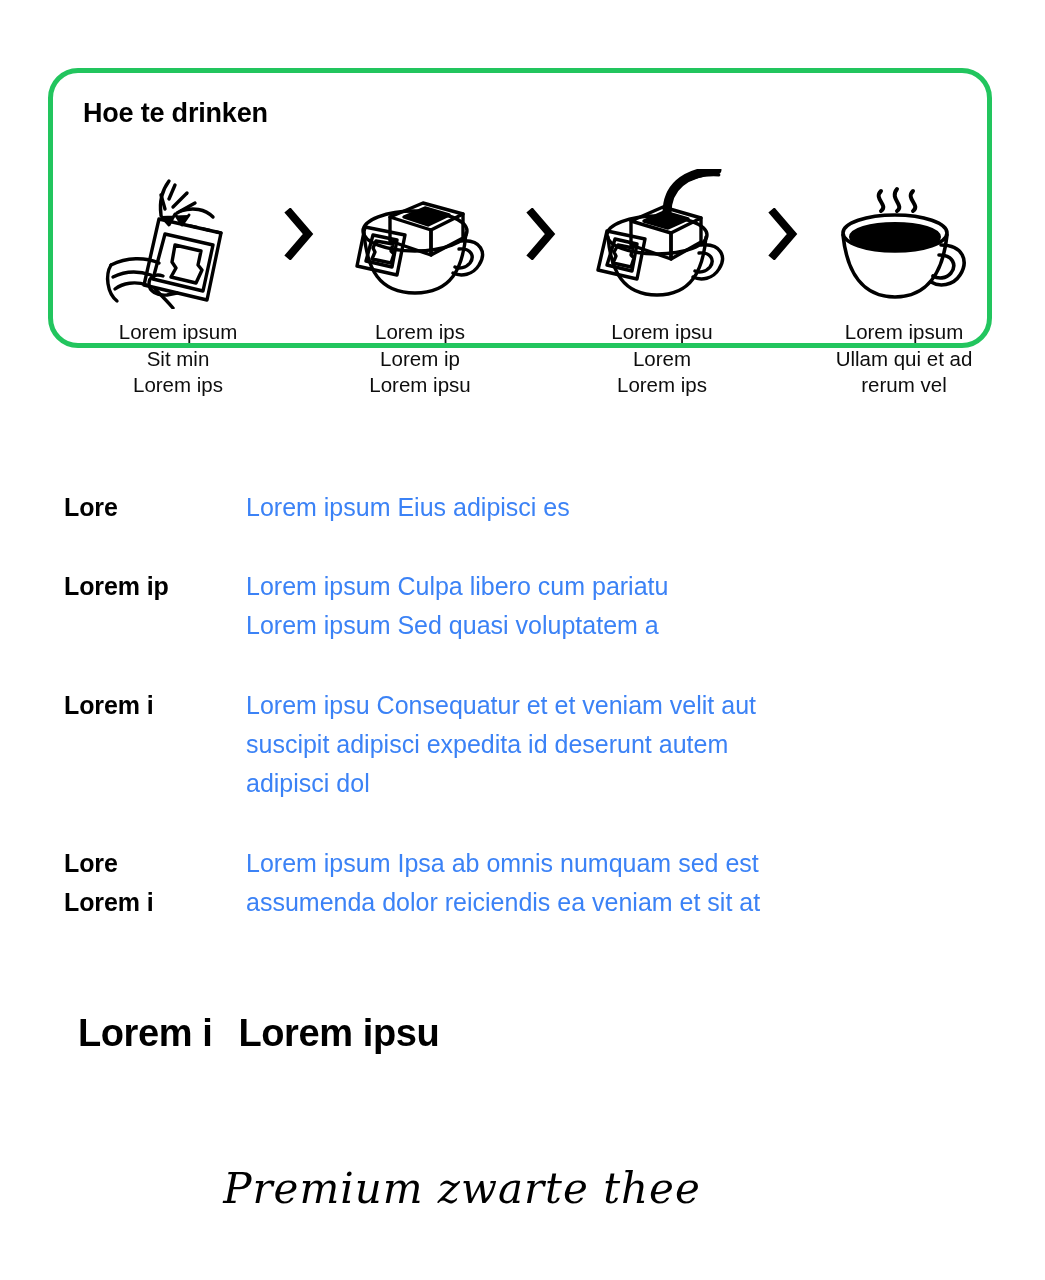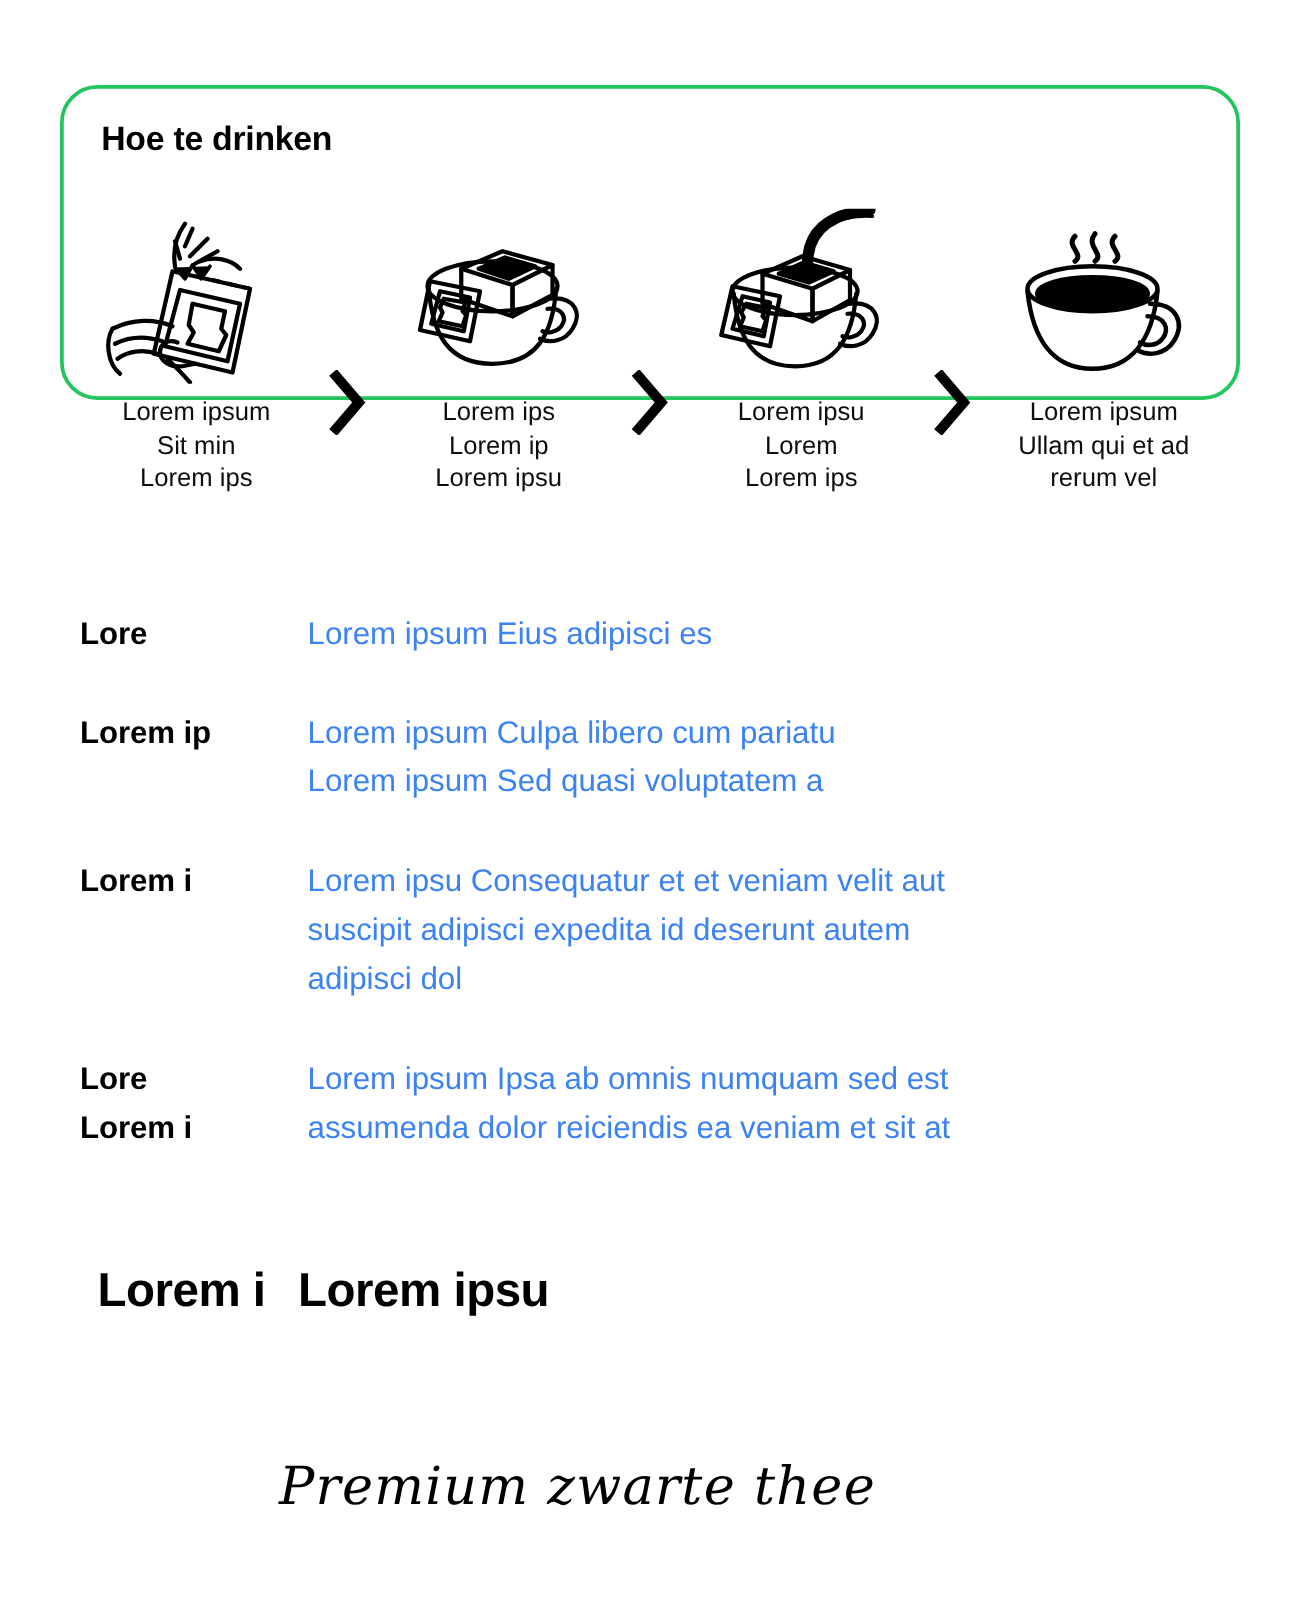--- a/index.html
+++ b/index.html
@@ -16,22 +16,22 @@
     color: #000000;
     overflow: hidden;
   }
 
   
   #howto-panel {
     position: absolute;
     left: 48px;
     top: 68px;
     width: 944px;
-    height: 252px;
-    border: 3px solid #22c55e;
+    height: 280px;
+    border: 5px solid #22c55e;
     border-radius: 30px;
     box-sizing: border-box;
   }
 
   #howto-title {
     position: absolute;
     left: 30px;
     top: 27px;
     font-size: 27px;
     font-weight: bold;
@@ -39,22 +39,23 @@
     line-height: 1;
   }
 
   #steps-row {
     position: absolute;
     left: 0;
     top: 86px;
     width: 100%;
     display: flex;
     flex-direction: row;
-    align-items: flex-end;
+    align-items: flex-start;
     justify-content: center;
+    padding-left: 21px;
   }
 
   .step {
     width: 186px;
     display: flex;
     flex-direction: column;
     align-items: center;
   }
 
   .step-art {

